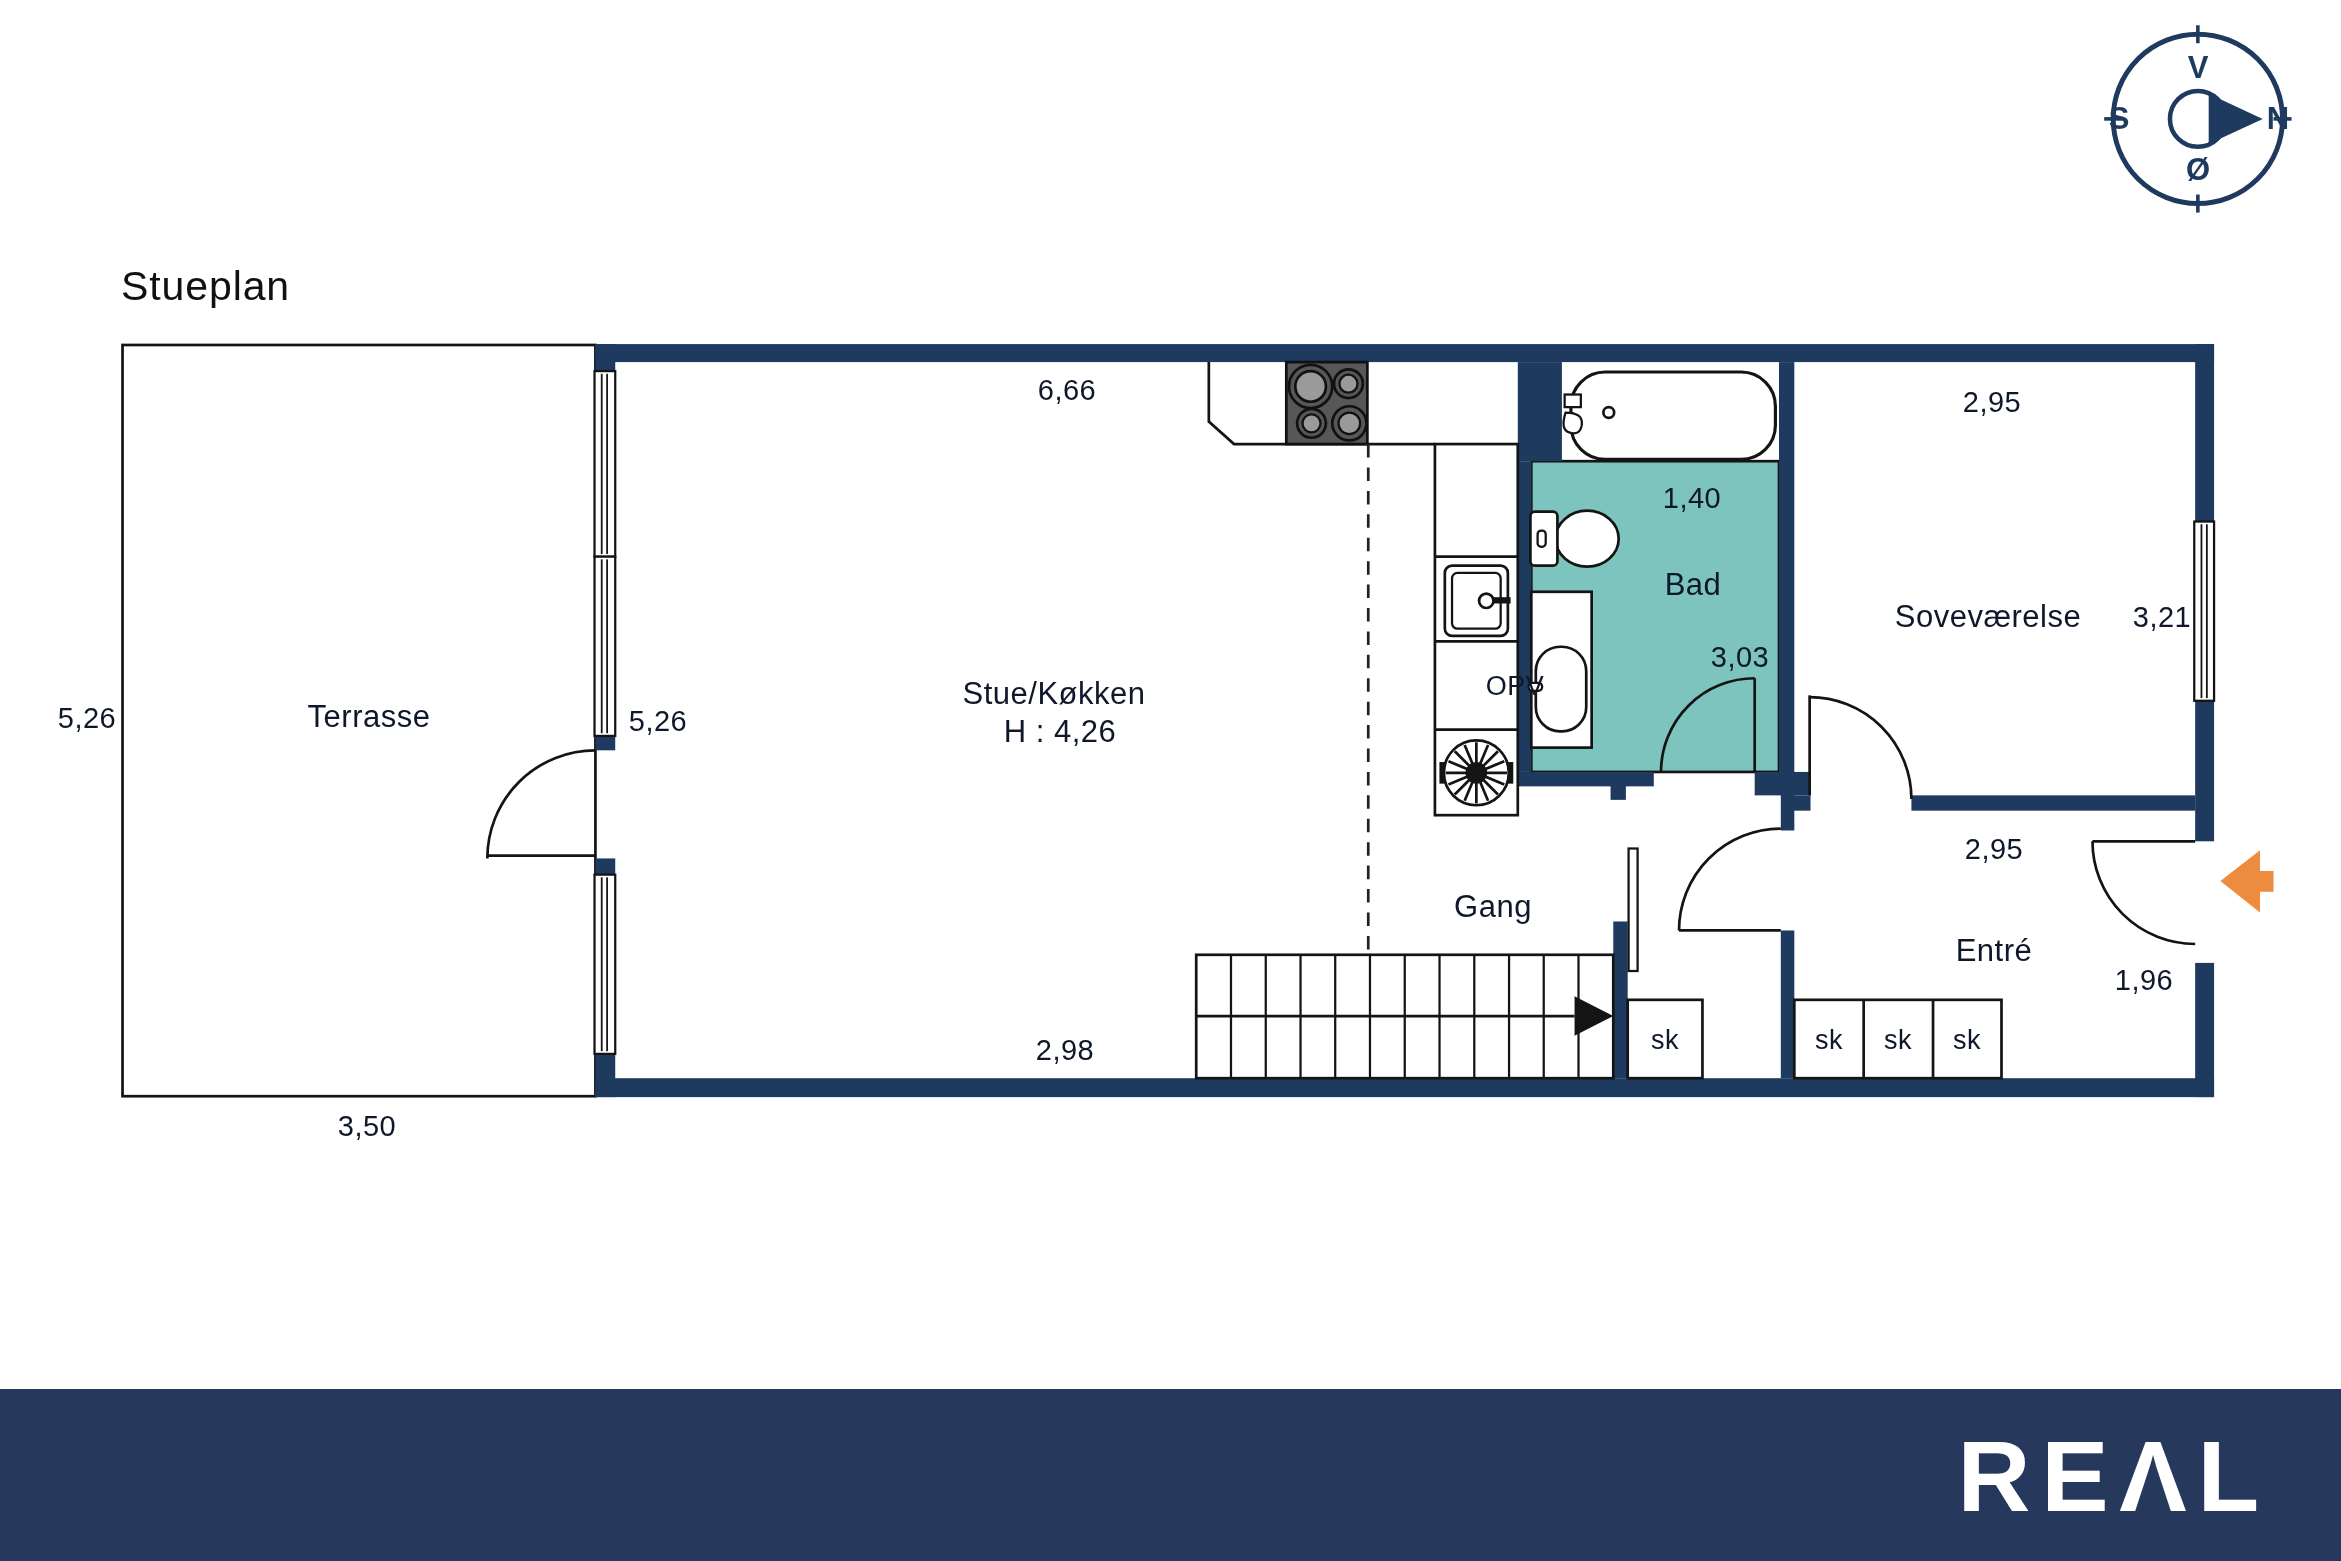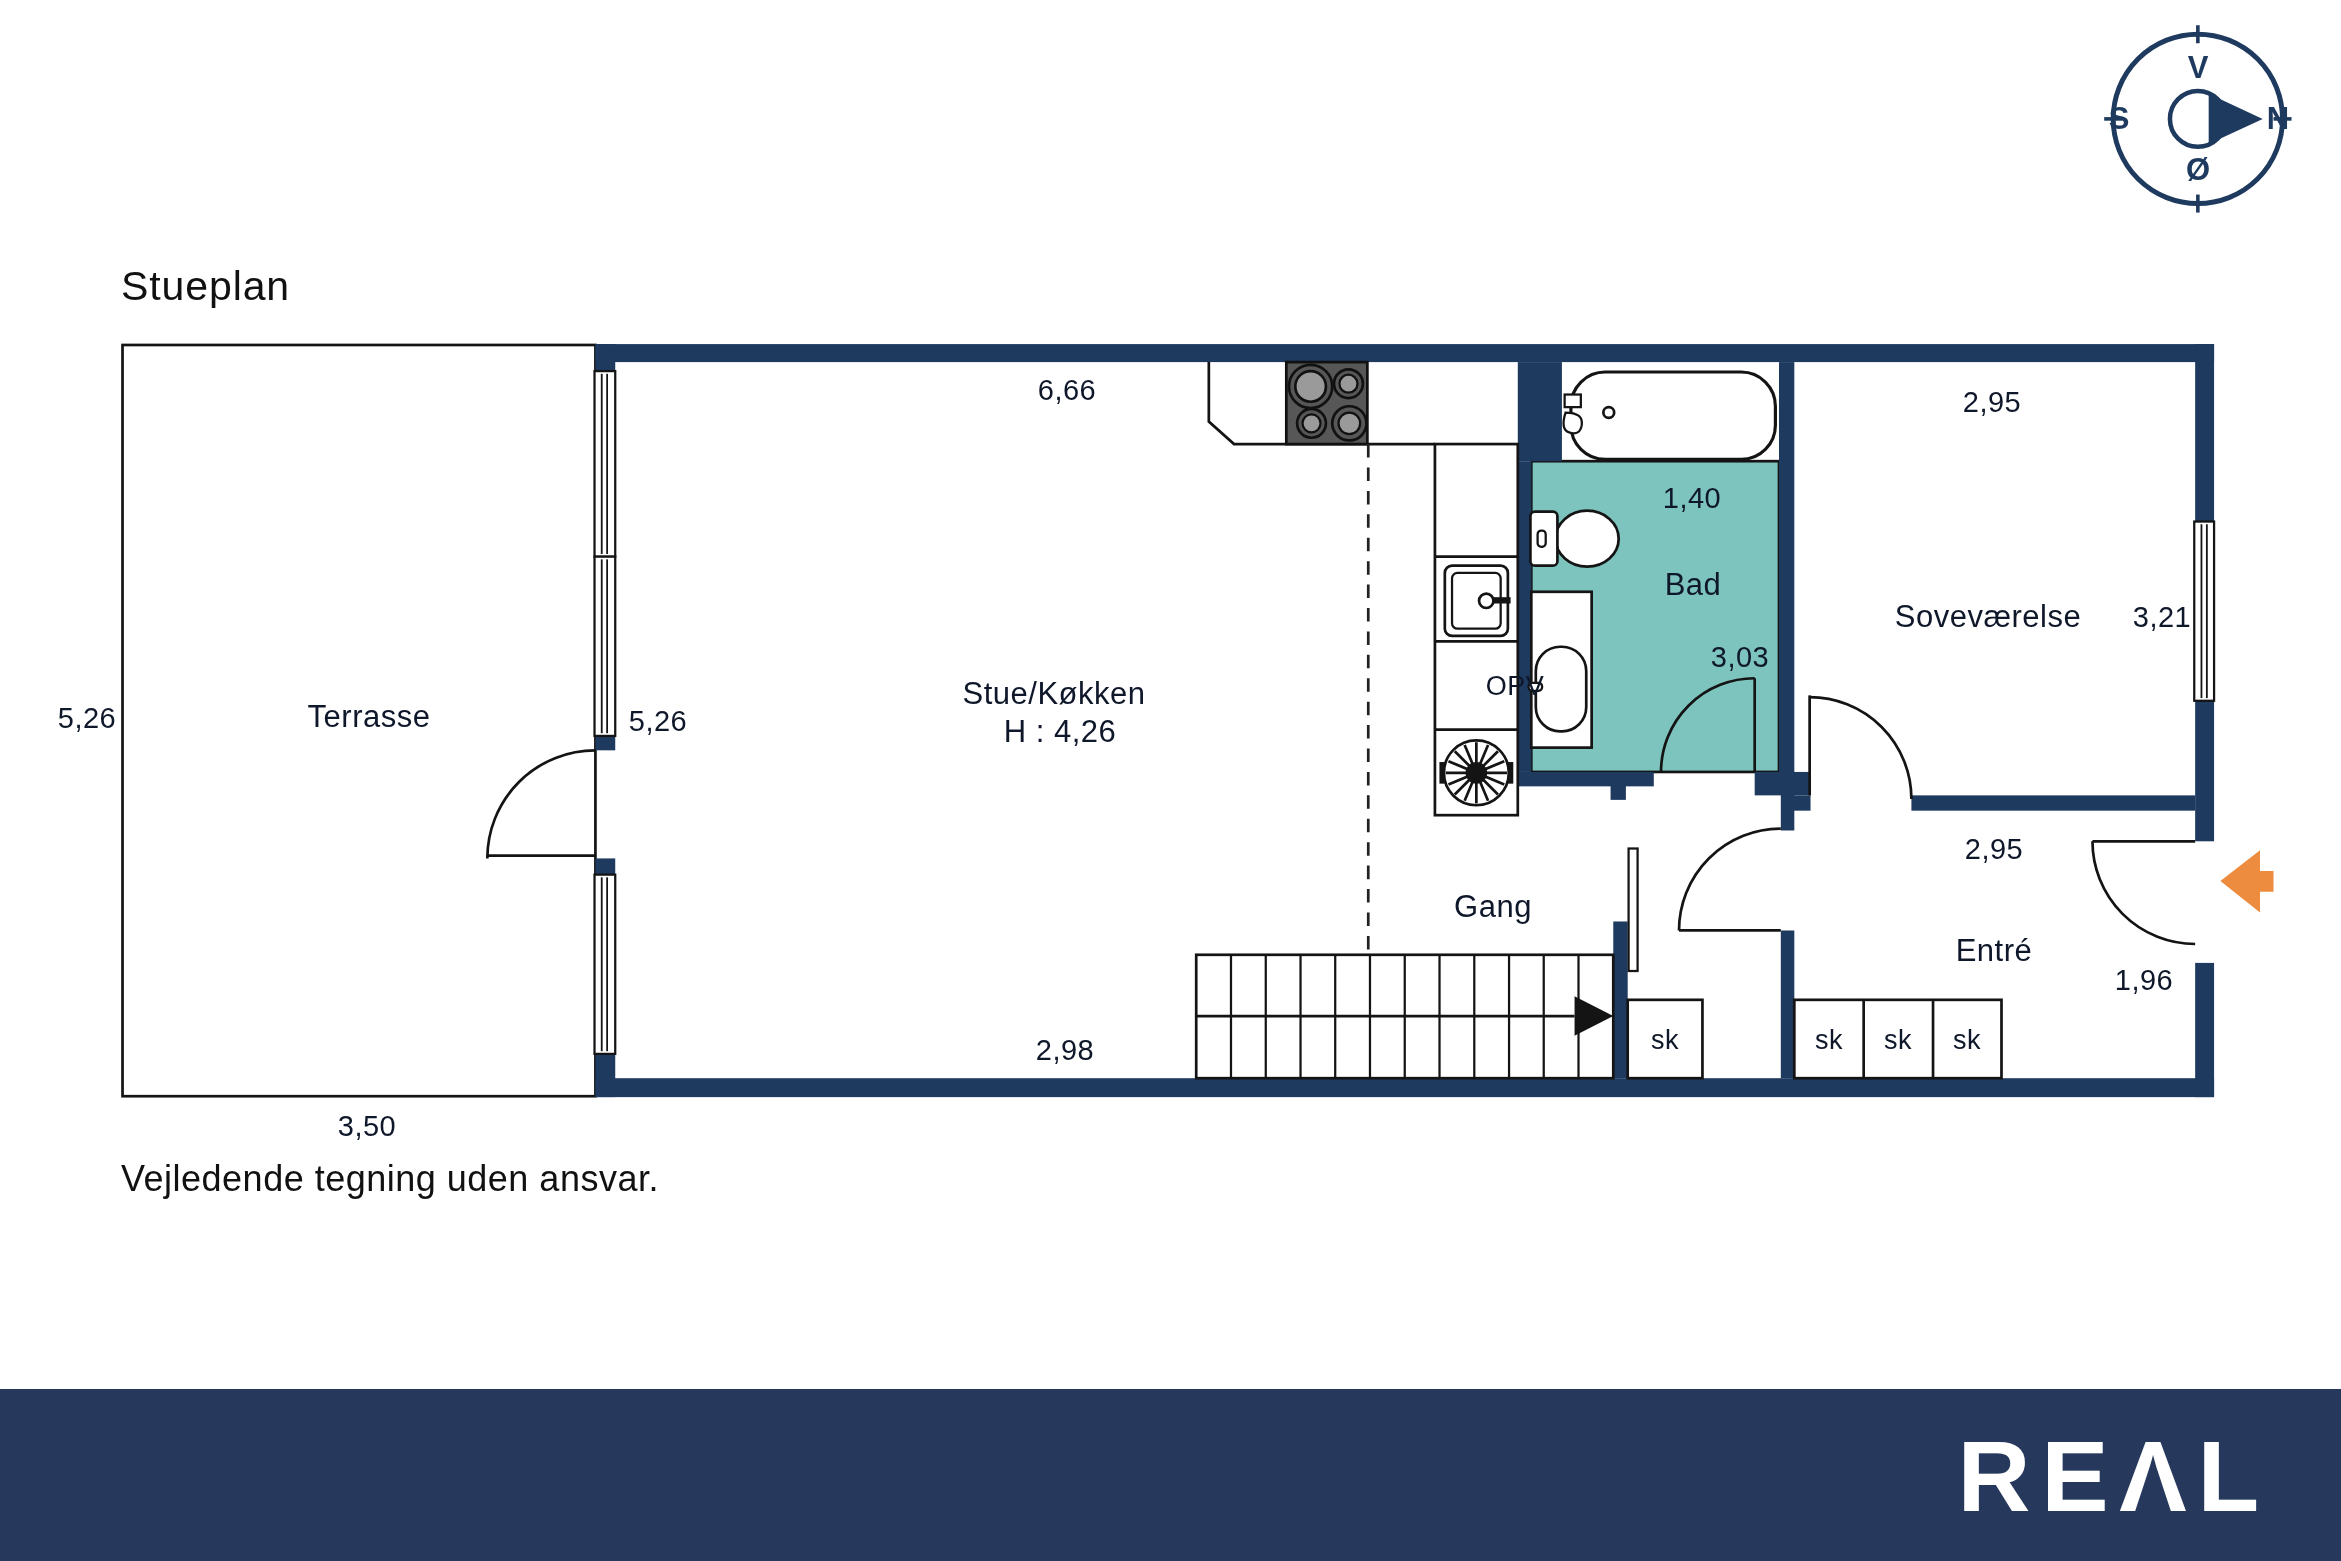--- a/index.html
+++ b/index.html
@@ -249,21 +249,20 @@
   <div class="lbl small" style="left:1665px;top:1040px;">sk</div>
   <div class="lbl small" style="left:1829px;top:1040px;">sk</div>
   <div class="lbl small" style="left:1898px;top:1040px;">sk</div>
   <div class="lbl small" style="left:1967px;top:1040px;">sk</div>
 
   <div class="compass-letter" style="left:2198px;top:68px;">V</div>
   <div class="compass-letter" style="left:2278px;top:119px;">N</div>
   <div class="compass-letter" style="left:2198px;top:170px;">Ø</div>
   <div class="compass-letter" style="left:2119px;top:119px;">S</div>
 
-  <div class="disclaimer">Vejledende tegning uden ansvar.</div>
 
   <div class="footer">
     <div class="logo">
       <span class="glyphs">REΛL</span>
     </div>
   </div>
 
 </div>
 
 

